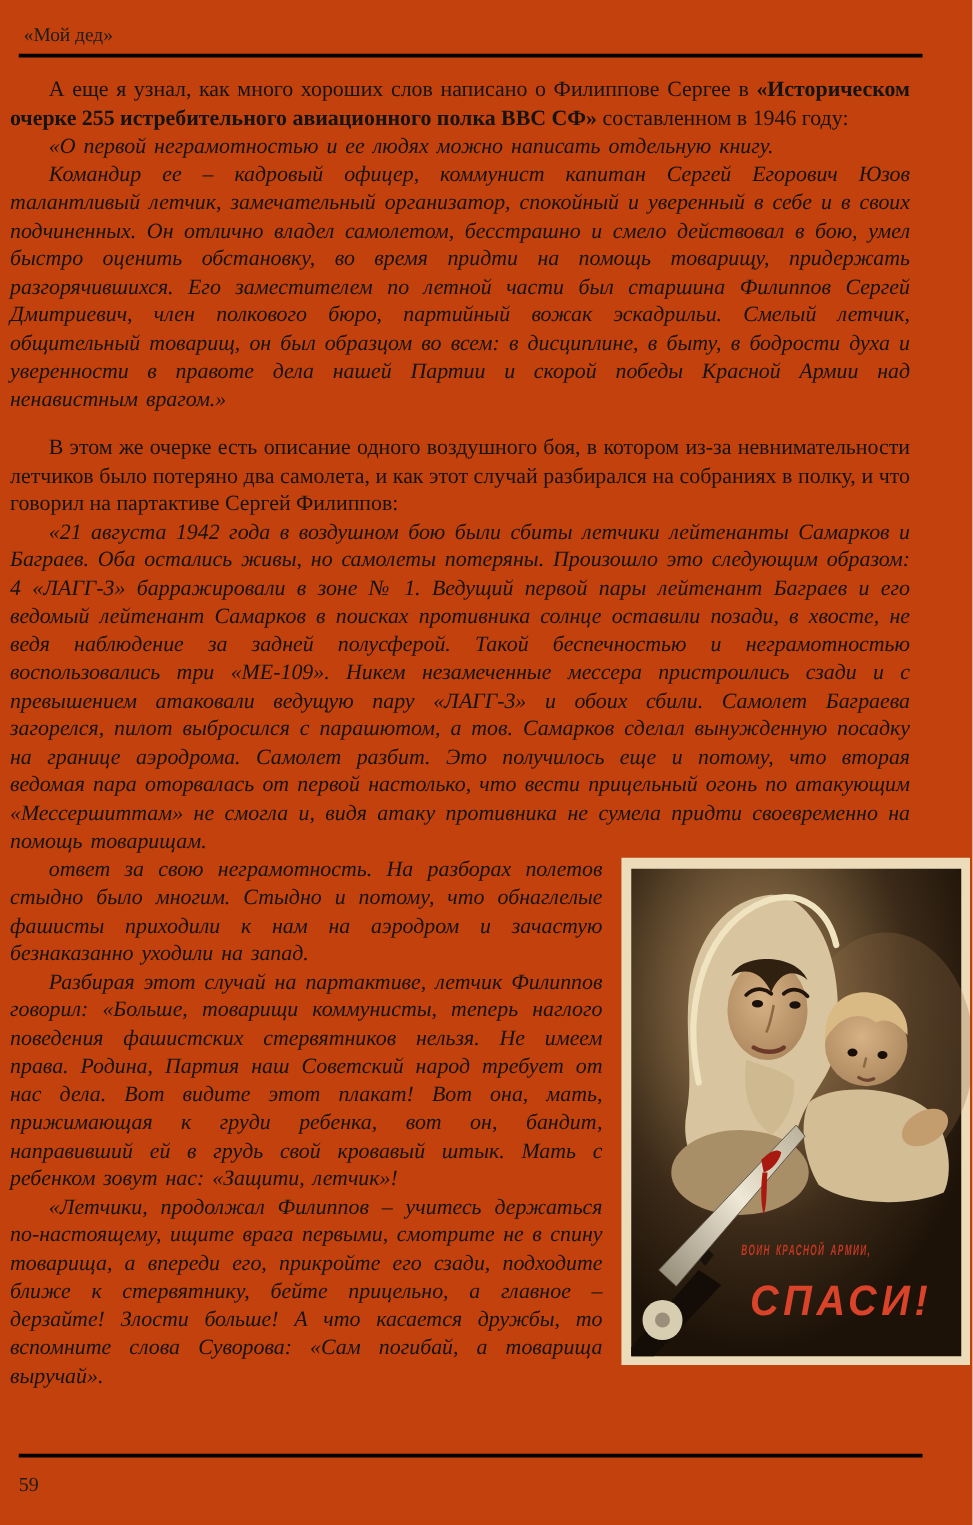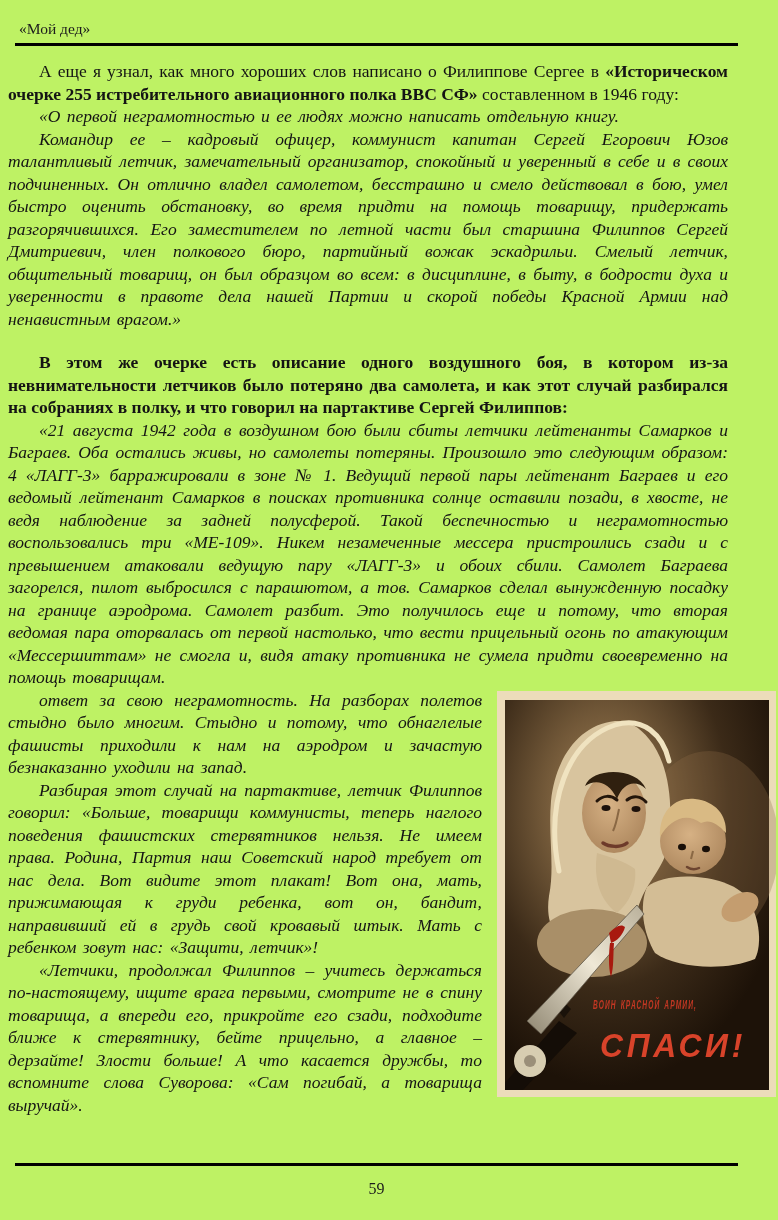--- a/index.html
+++ b/index.html
@@ -1,54 +1,54 @@
 <!DOCTYPE html>
 <html lang="ru"><head>
 <meta charset="utf-8">
 <style>
   html,body { margin:0; padding:0; background:#ffffff; }
   .page {
     position:relative;
     width:778px; height:1220px;
-    background:#bef264;
+    background:#c2410c;
     font-family:"Liberation Serif", serif;
     color:#141414;
     overflow:hidden;
   }
   
   .hdr { position:absolute; top:0; left:0; right:0; }
   .hdr-title { margin:20px 0 0 19px; font-size:15.5px; color:#1d1d1d; }
   .hdr-rule { margin:5px 0 0 15px; width:723px; height:3px; background:#000; }
   
   .main {
     position:absolute; top:60px; left:8px; width:720px;
     font-size:17.5px; line-height:22.5px; text-align:justify;
   }
   .para { margin:0; text-indent:31px; }
   .quote { font-style:italic; word-spacing:2px; }
-  .gap-before { margin-top:21px;font-weight:bold; }
+  .gap-before { margin-top:16px; }
   .bold { font-weight:bold; }
   
   .poster {
     float:right;
     width:231px; height:406px;
     margin:2px 0 18px 15px;
   }
   .poster svg { display:block; }
   .poster-caption-small {
     font-family:"Liberation Sans", sans-serif;
     font-weight:bold; font-size:12px; letter-spacing:2px;
   }
   .poster-caption-big {
     font-family:"Liberation Sans", sans-serif;
     font-weight:bold; font-size:34px; letter-spacing:4px;
   }
   
   .ftr-rule { position:absolute; left:15px; top:1163px; width:723px; height:3px; background:#000; }
-  .page-number { position:absolute; top:1180px; left:15px; width:723px; text-align:center; font-size:16px; color:#1d1d1d; }
+  .page-number { position:absolute; top:1180px; left:15px; width:723px; text-align:left; font-size:16px; color:#1d1d1d; }
 </style>
 </head>
 <body>
 
 <div class="page">
 
   <div class="hdr">
     <div class="hdr-title">«Мой дед»</div>
     <div class="hdr-rule"></div>
   </div>

